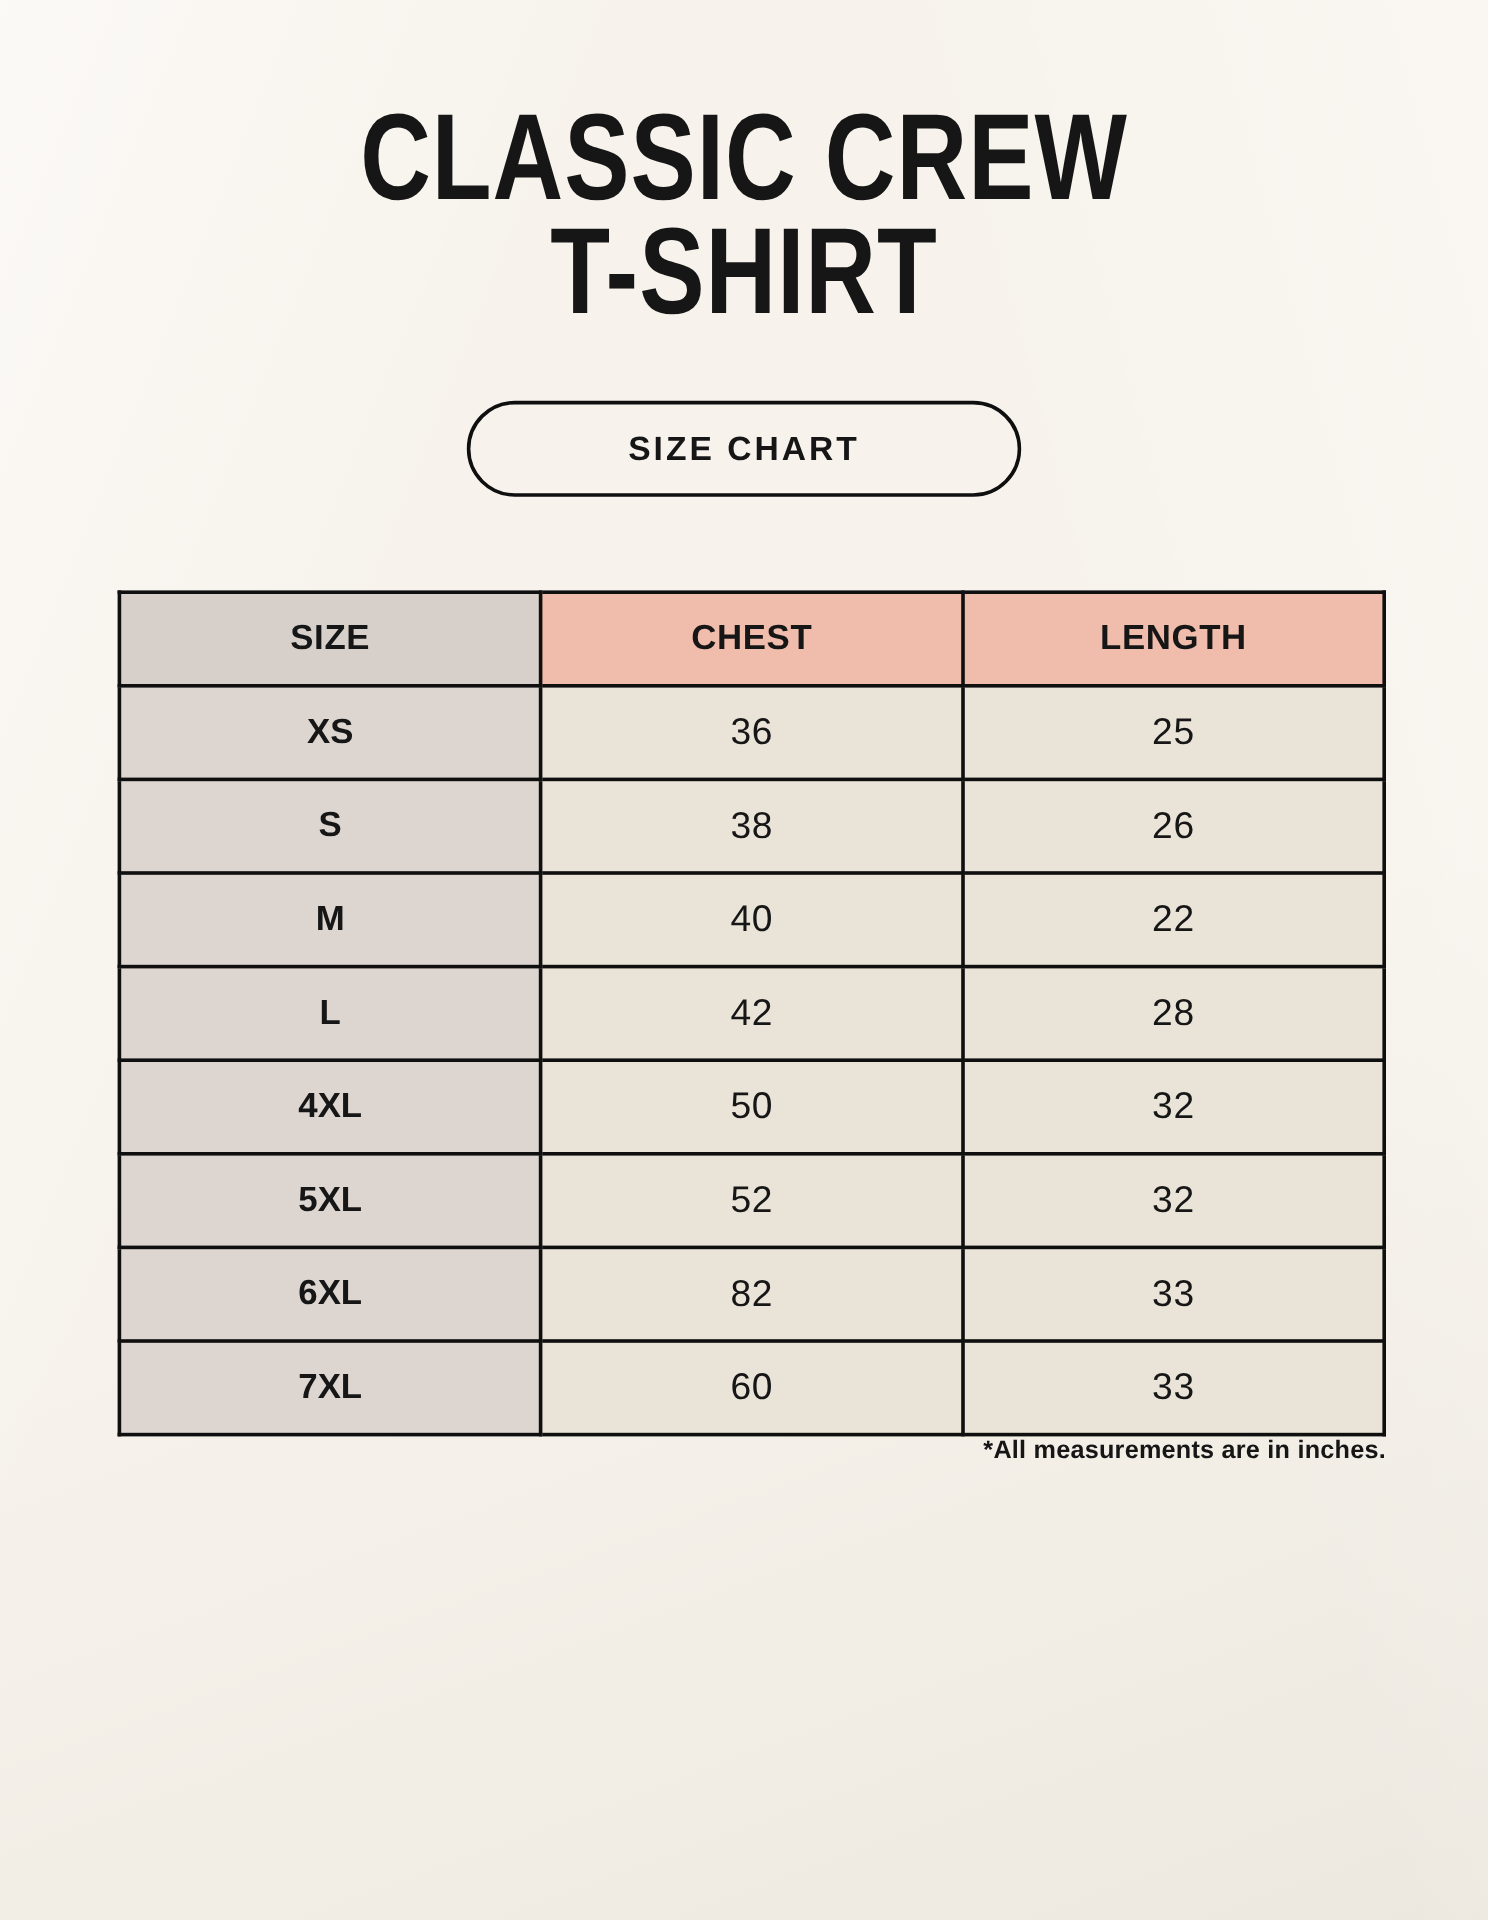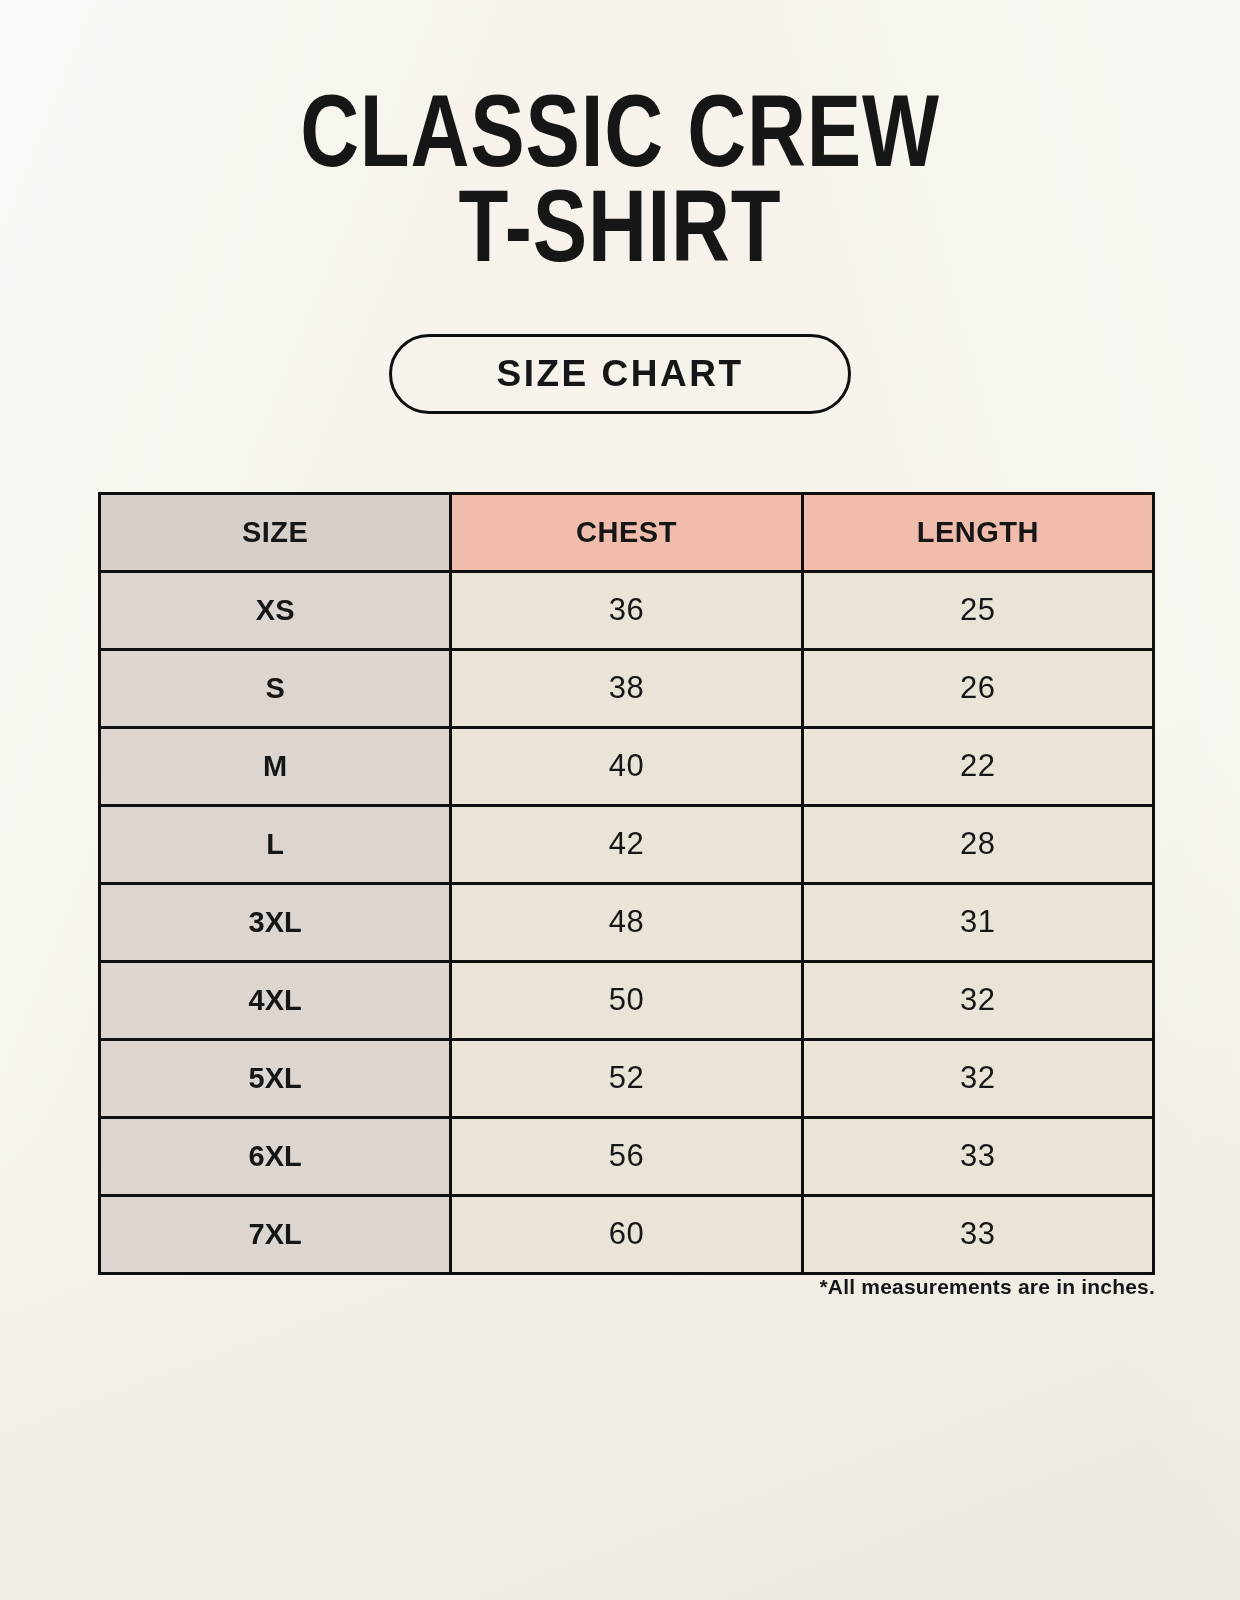--- a/index.html
+++ b/index.html
@@ -28,21 +28,21 @@
     transform-origin:50% 0;
     white-space:pre-line;
   }
   .badge-wrap{ margin-top:60px; display:flex; justify-content:center; }
   .size-chart-badge{
     min-width:462px; height:80px;
     border:3px solid var(--line);
     border-radius:42px;
     background:transparent;
     display:flex; align-items:center; justify-content:center;
-    font-size:37px; font-weight:bold; letter-spacing:2.5px;
+    font-size:28px; font-weight:bold; letter-spacing:2.5px;
     color:var(--ink);
   }
   .table-wrap{ margin:78px 0 0 98px; width:1057px; }
   table.size-table{
     width:100%;
     border-collapse:collapse;
     table-layout:fixed;
   }
   .size-table th,.size-table td{
     border:3px solid var(--line);
@@ -98,37 +98,32 @@
           <td class="col-size">M</td>
           <td class="col-val">40</td>
           <td class="col-val">22</td>
         </tr>
         <tr>
           <td class="col-size">L</td>
           <td class="col-val">42</td>
           <td class="col-val">28</td>
         </tr>
         <tr>
-          <td class="col-size">3XL</td>
-          <td class="col-val">48</td>
-          <td class="col-val">31</td>
-        </tr>
-        <tr>
           <td class="col-size">4XL</td>
           <td class="col-val">50</td>
           <td class="col-val">32</td>
         </tr>
         <tr>
           <td class="col-size">5XL</td>
           <td class="col-val">52</td>
           <td class="col-val">32</td>
         </tr>
         <tr>
           <td class="col-size">6XL</td>
-          <td class="col-val">56</td>
+          <td class="col-val">82</td>
           <td class="col-val">33</td>
         </tr>
         <tr>
           <td class="col-size">7XL</td>
           <td class="col-val">60</td>
           <td class="col-val">33</td>
         </tr>
       </tbody>
   </table>
 </div>

